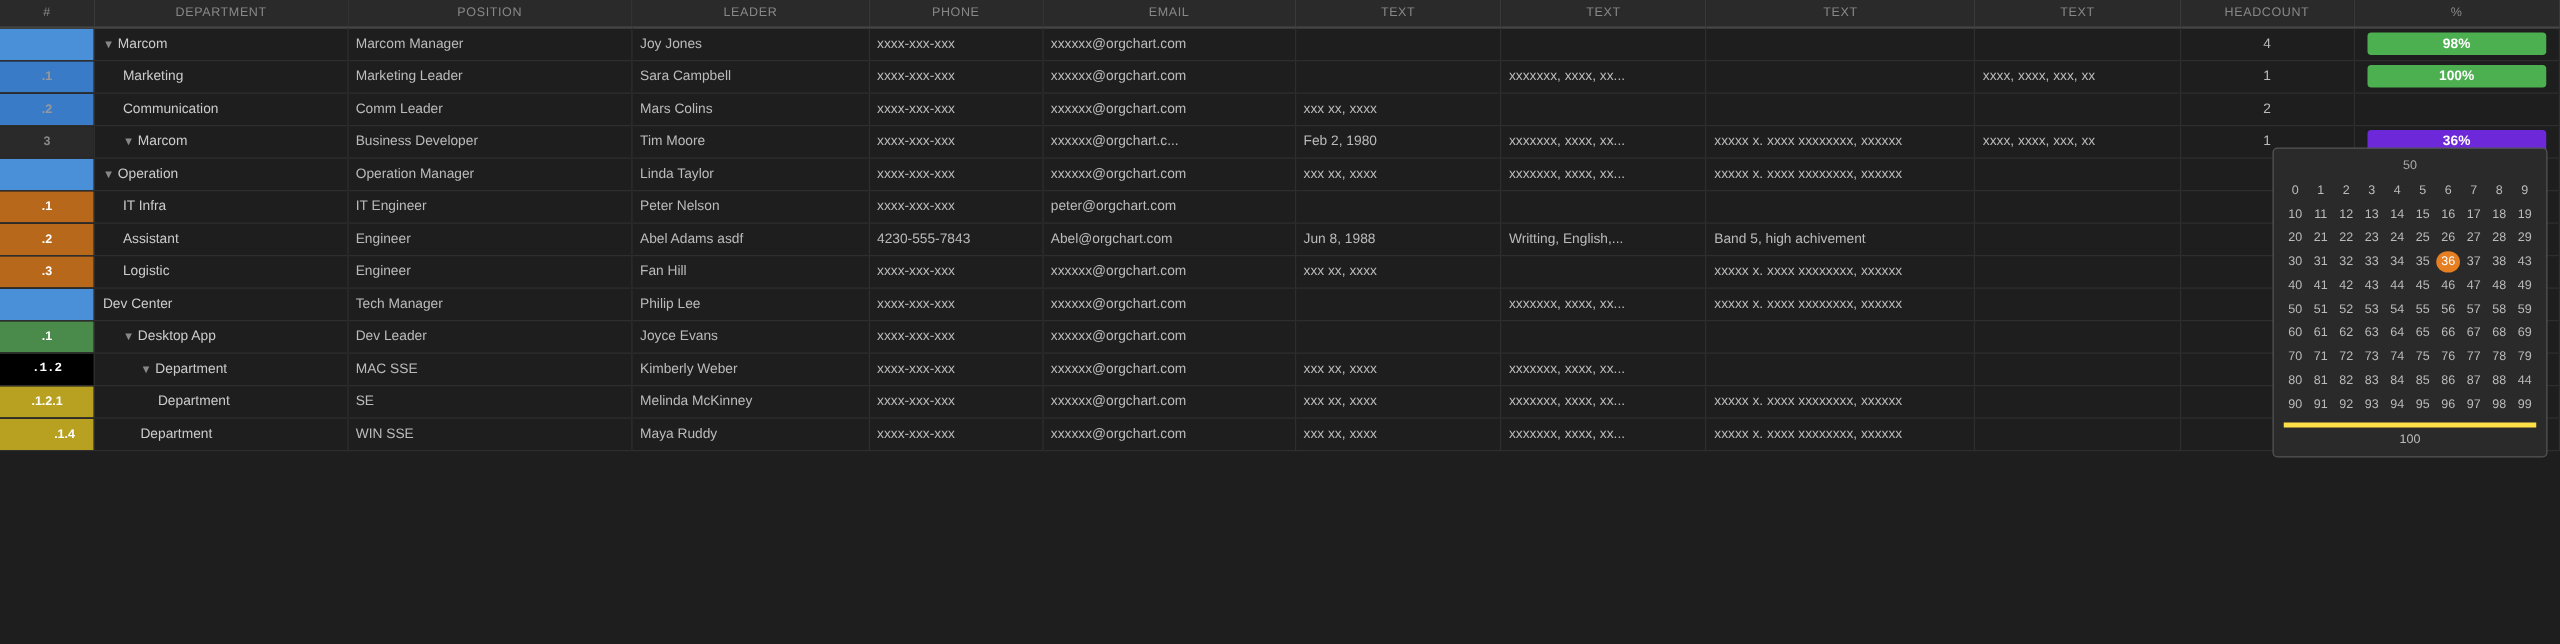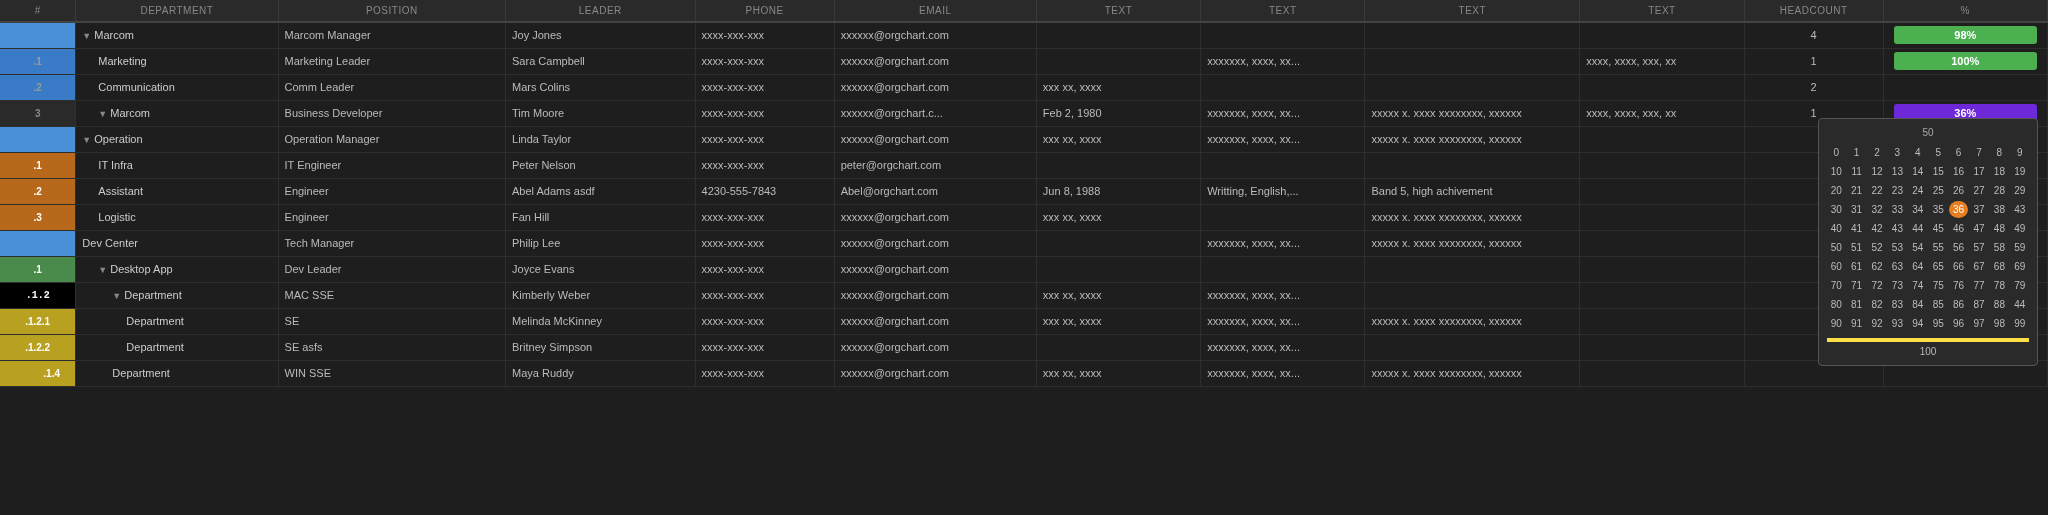--- a/index.html
+++ b/index.html
@@ -395,36 +395,20 @@
             <div class="hash-cell-inner hash-yellow1">.1.2.1</div>
           </td>
           <td class="dept-cell"><span class="indent3">Department</span></td>
           <td>SE</td>
           <td>Melinda McKinney</td>
           <td>xxxx-xxx-xxx</td>
           <td>xxxxxx@orgchart.com</td>
           <td>xxx xx, xxxx</td>
           <td>xxxxxxx, xxxx, xx...</td>
           <td>xxxxx x. xxxx xxxxxxxx, xxxxxx</td>
-          <td></td>
-          <td class="headcount-val"></td>
-          <td class="percent-bar-cell"></td>
-        </tr>
-        <tr>
-          <td class="hash-cell">
-            <div class="hash-cell-inner hash-yellow2">.1.2.2</div>
-          </td>
-          <td class="dept-cell"><span class="indent3">Department</span></td>
-          <td>SE asfs</td>
-          <td>Britney Simpson</td>
-          <td>xxxx-xxx-xxx</td>
-          <td>xxxxxx@orgchart.com</td>
-          <td></td>
-          <td>xxxxxxx, xxxx, xx...</td>
-          <td></td>
           <td></td>
           <td class="headcount-val"></td>
           <td class="percent-bar-cell"></td>
         </tr>
         <tr>
           <td class="hash-cell">
             <div class="hash-cell-inner hash-yellow4">.1.4</div>
           </td>
           <td class="dept-cell"><span class="indent2">Department</span></td>
           <td>WIN SSE</td>

